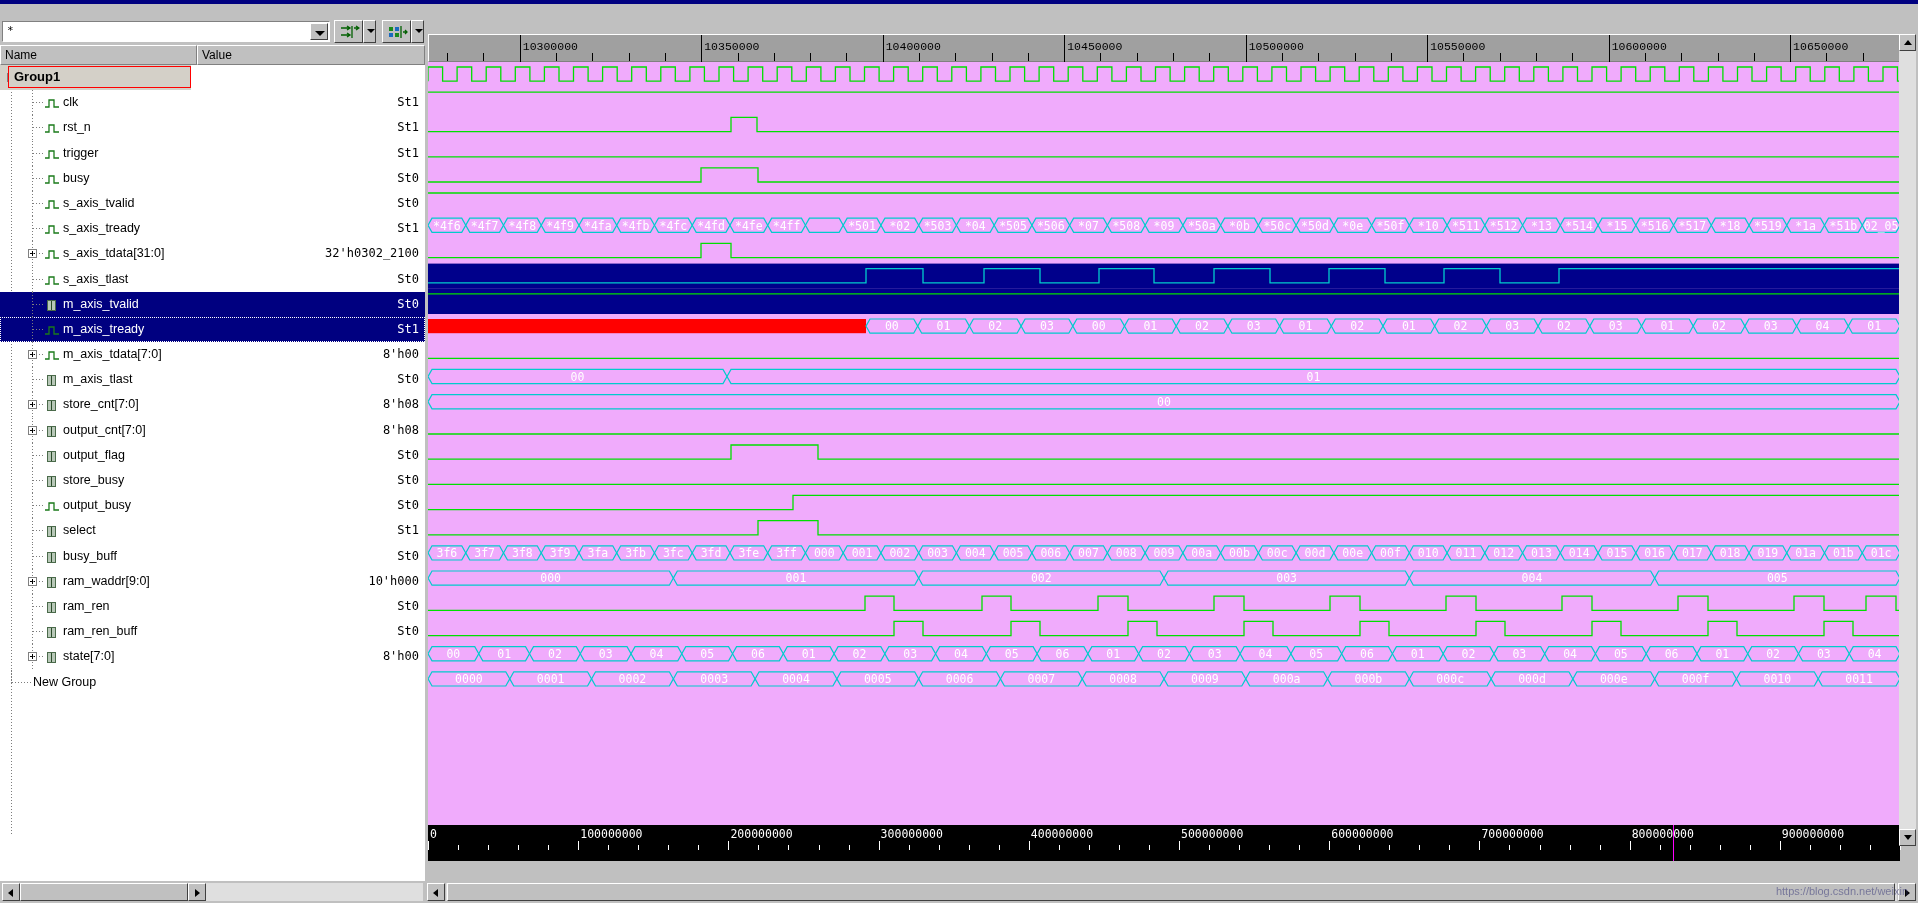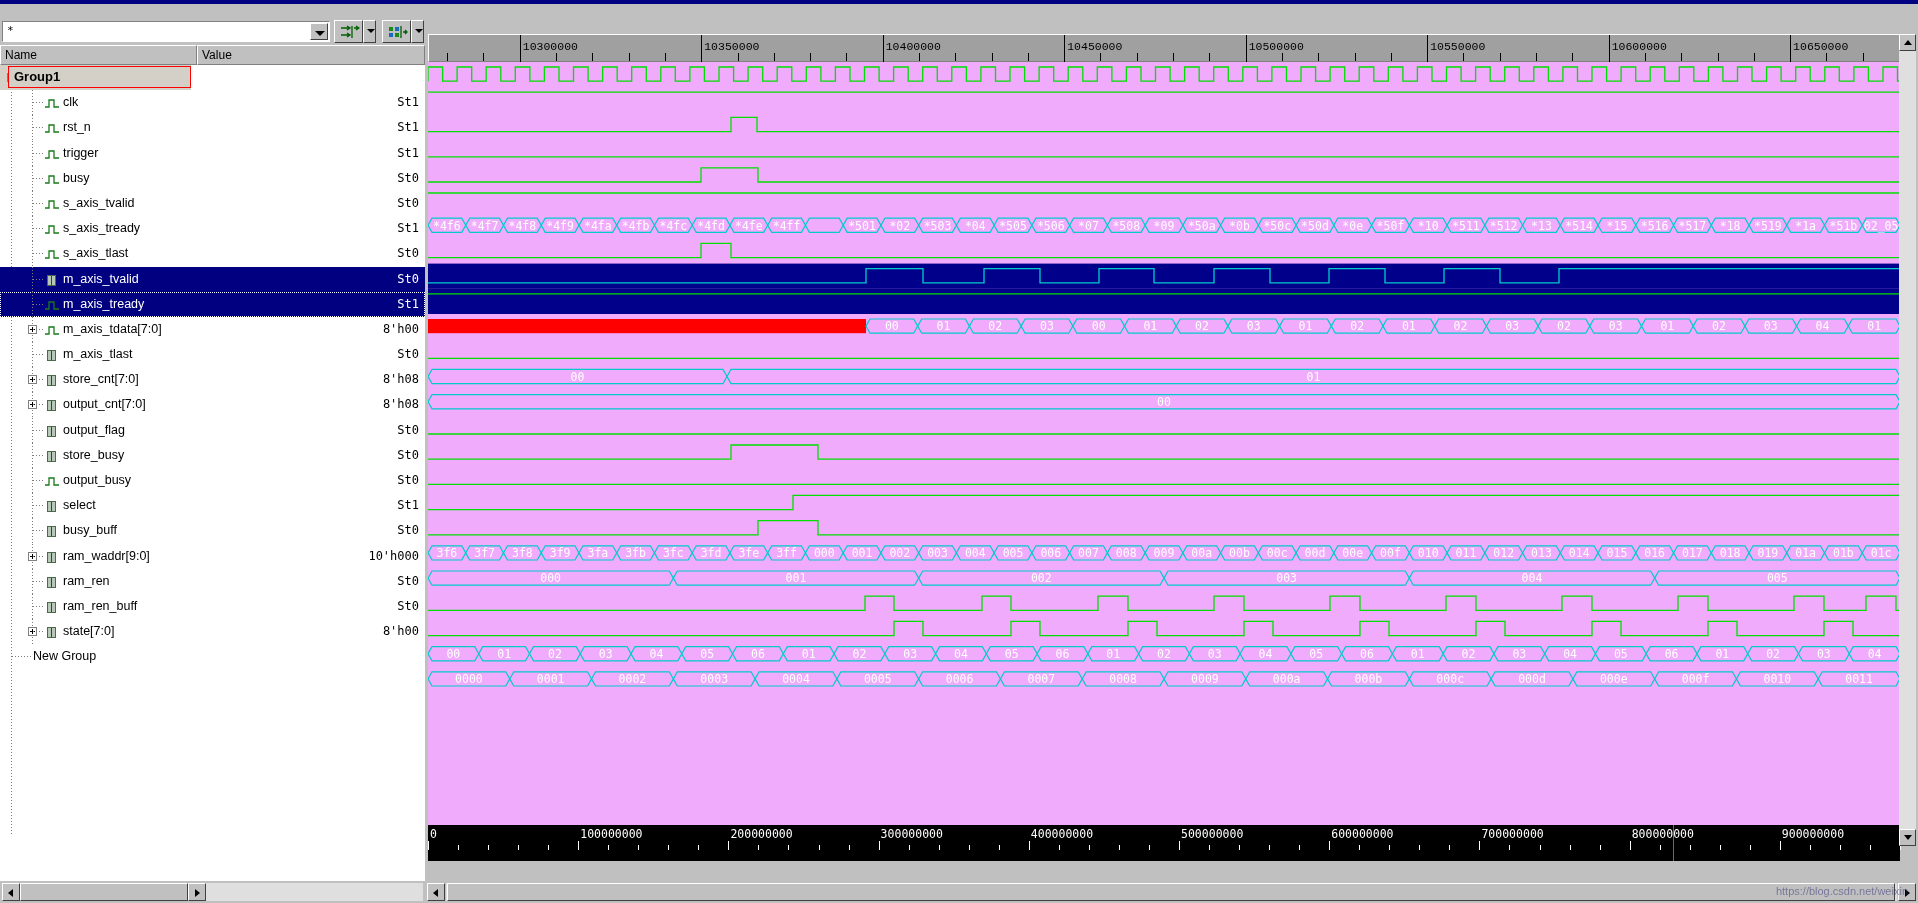--- a/index.html
+++ b/index.html
@@ -234,20 +234,30 @@
             <span class="vl">St0</span>
           </div>
           <div class="row">
             <span class="vline2" style="height:100%"></span>
             <span class="hstub"></span>
             <svg class="gw" viewBox="0 0 14 9">
               <path d="M0 8 L0 8 L4 8 L4 1 L9 1 L9 8 L14 8" fill="none" stroke="#1a7a1a" stroke-width="1.3"></path>
             </svg>
             <span class="nm" style="left:63px">s_axis_tready</span>
             <span class="vl">St1</span>
+          </div>
+          <div class="row">
+            <span class="vline2" style="height:100%"></span>
+            <span class="pmbox plus lvl1"></span>
+            <span class="hstub"></span>
+            <svg class="gw" viewBox="0 0 14 9">
+              <path d="M0 8 L0 8 L4 8 L4 1 L9 1 L9 8 L14 8" fill="none" stroke="#1a7a1a" stroke-width="1.3"></path>
+            </svg>
+            <span class="nm" style="left:63px">s_axis_tdata[31:0]</span>
+            <span class="vl">32'h0302_2100</span>
           </div>
           <div class="row">
             <span class="vline2" style="height:100%"></span>
             <span class="hstub"></span>
             <svg class="gw" viewBox="0 0 14 9">
               <path d="M0 8 L0 8 L4 8 L4 1 L9 1 L9 8 L14 8" fill="none" stroke="#1a7a1a" stroke-width="1.3"></path>
             </svg>
             <span class="nm" style="left:63px">s_axis_tlast</span>
             <span class="vl">St0</span>
           </div>

